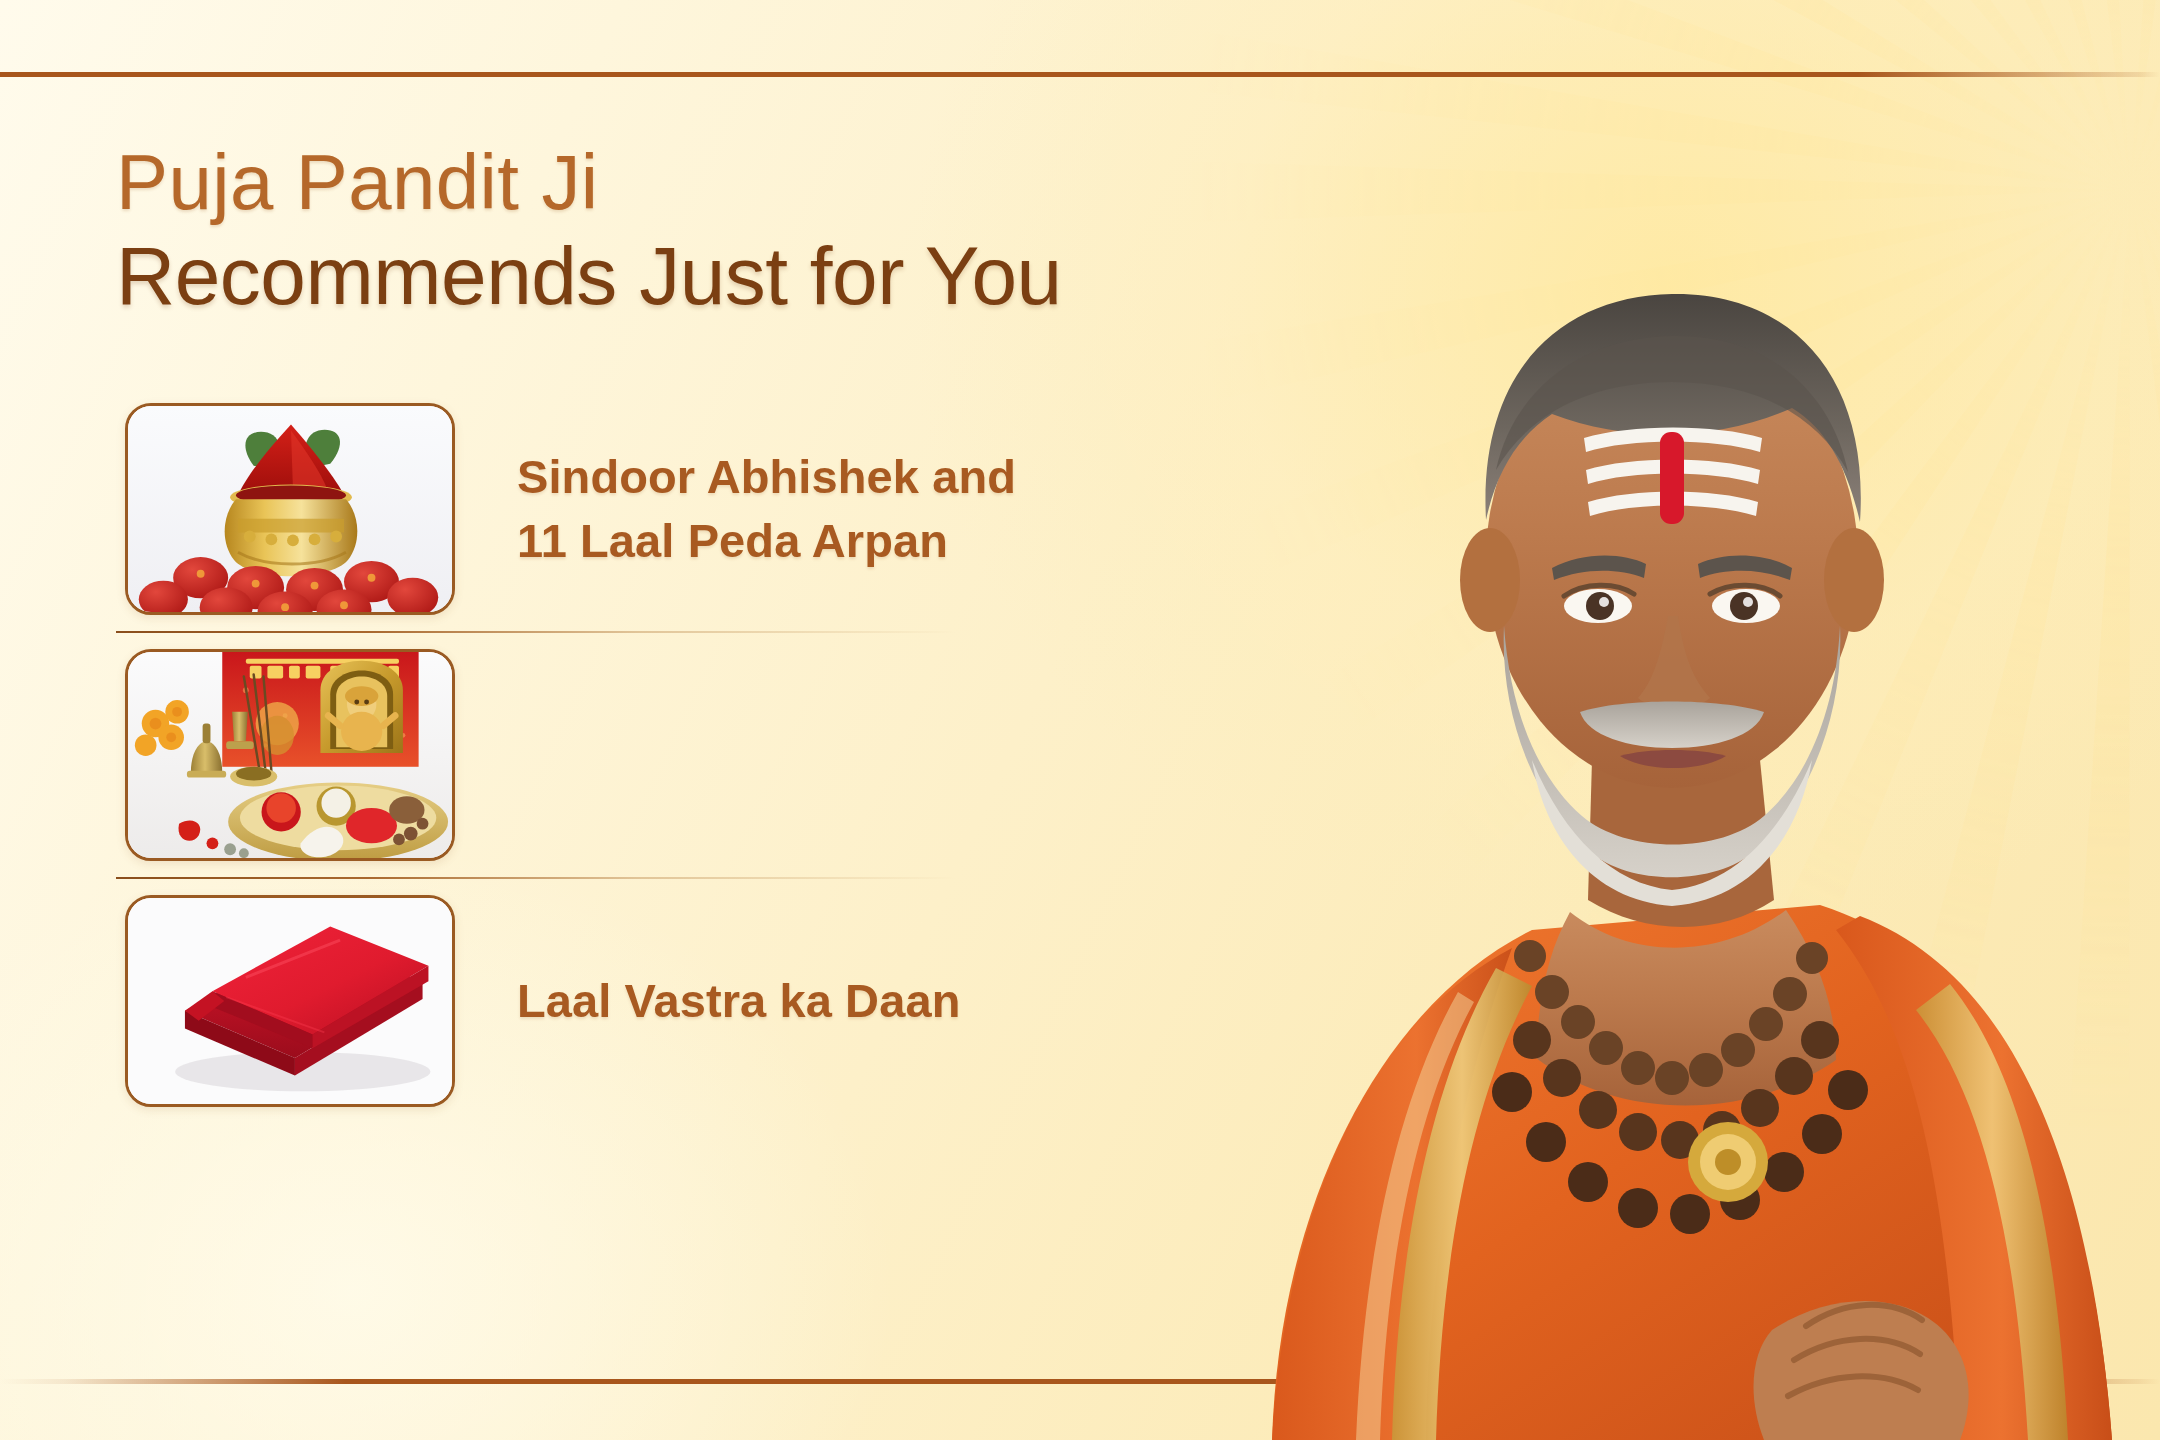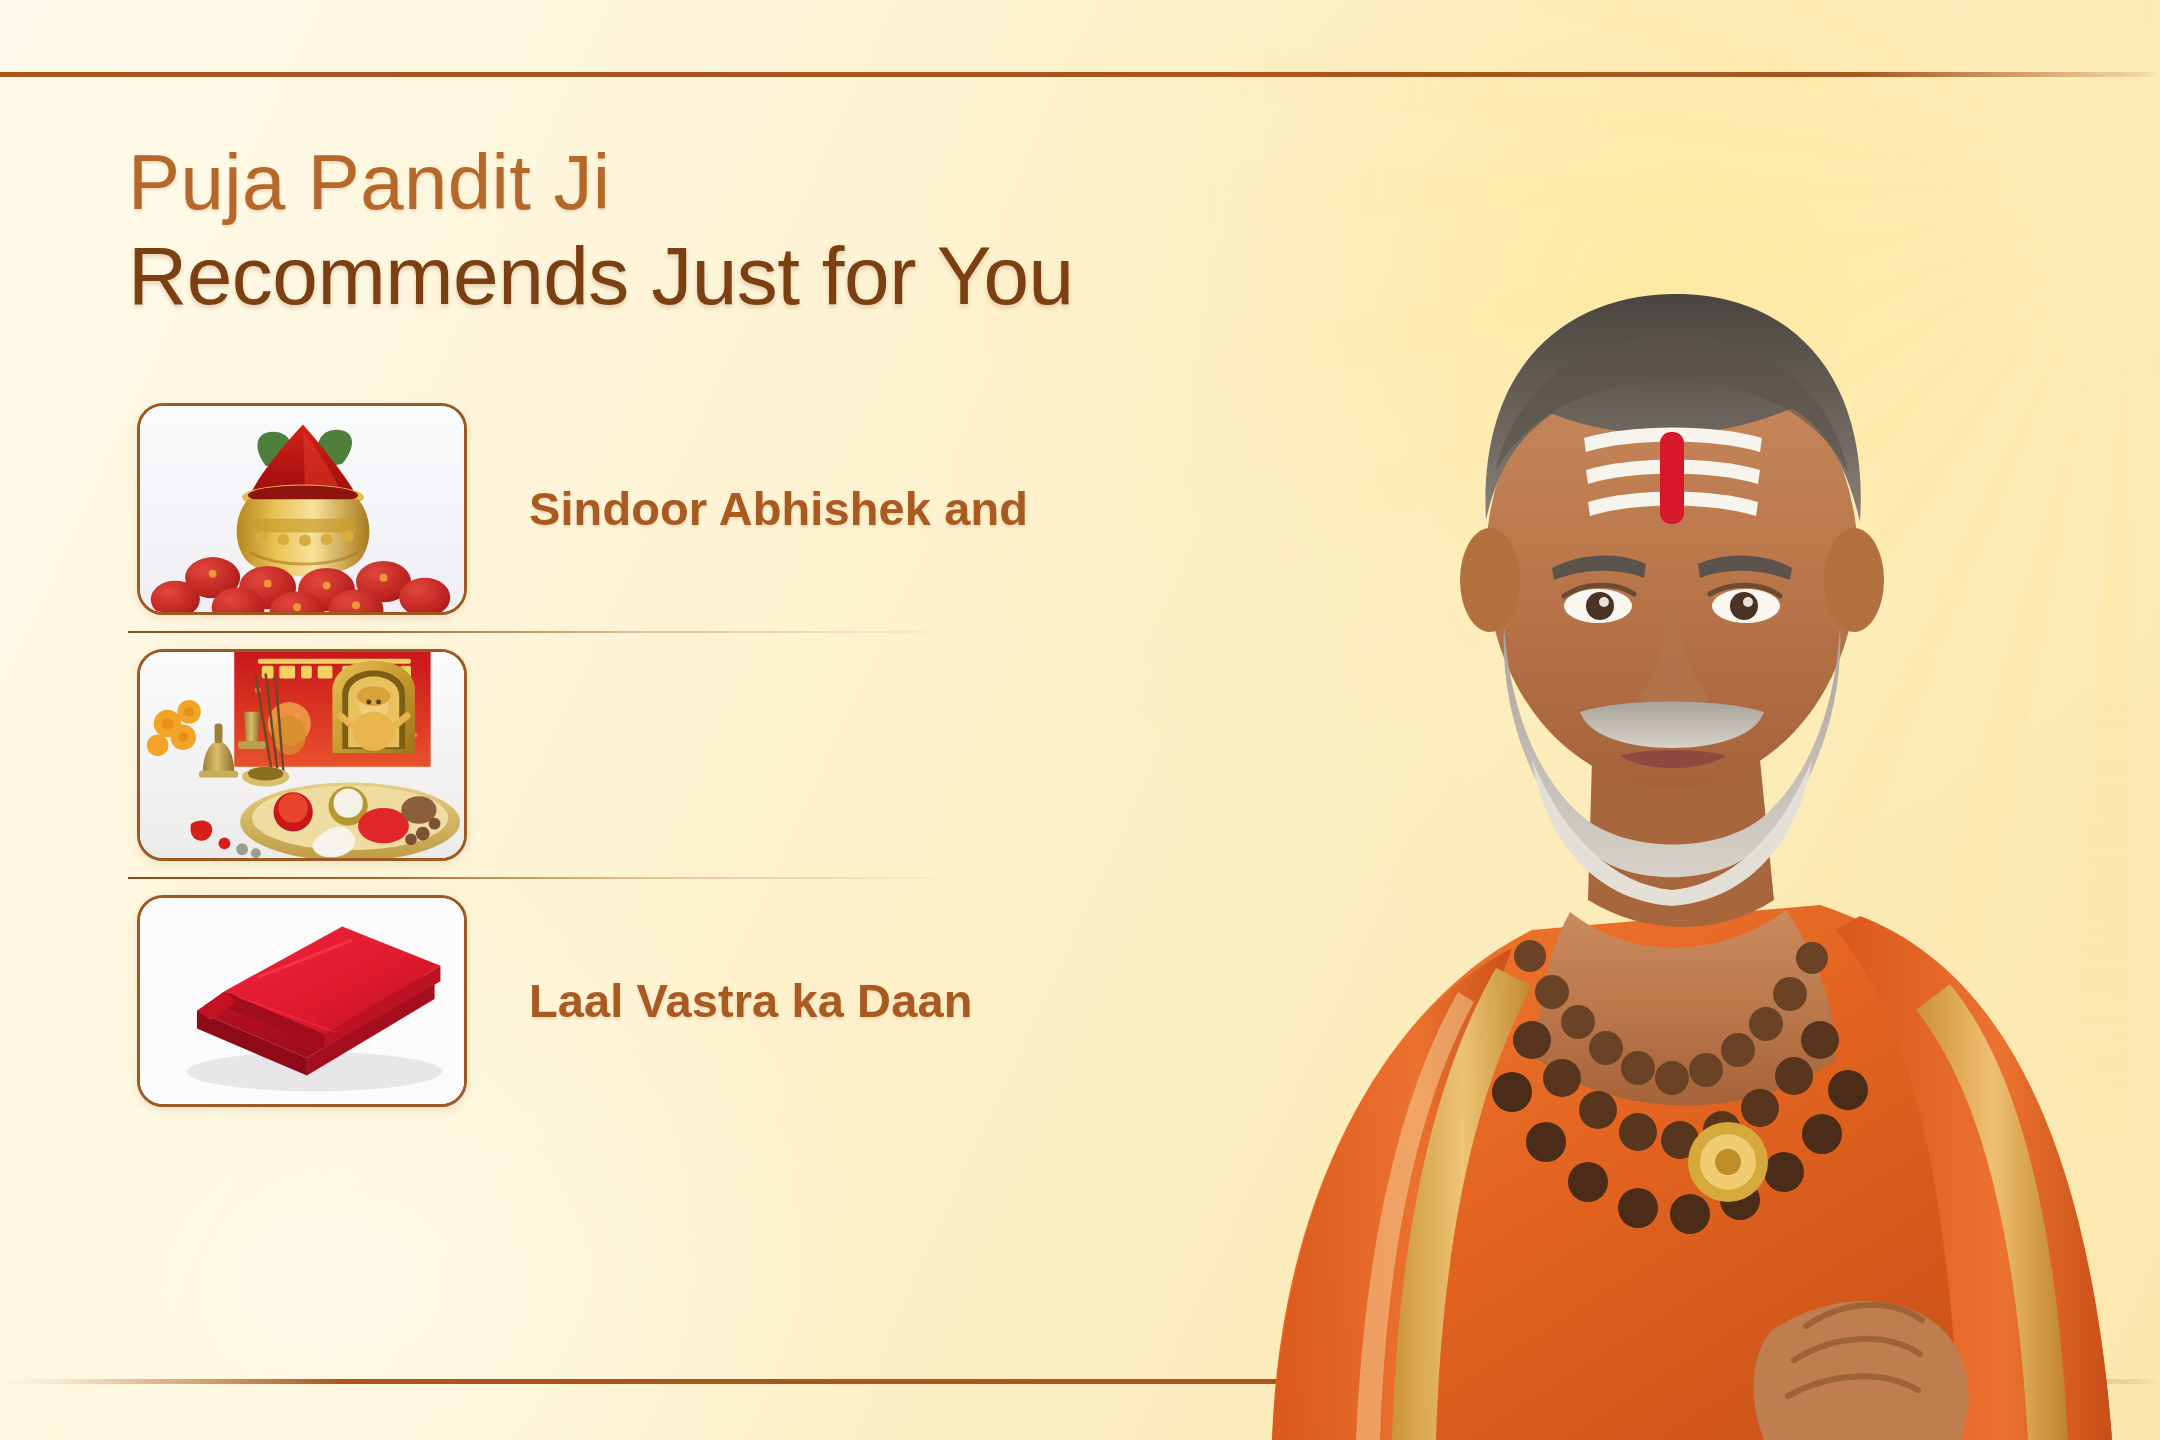--- a/index.html
+++ b/index.html
@@ -44,21 +44,21 @@
     background:linear-gradient(90deg,#A8561C 0%, #A8561C 86%, rgba(168,86,28,.15) 99%, rgba(168,86,28,0) 100%);
   }
   .rule-top { top:72px; }
   .rule-bottom { bottom:56px;
     background:linear-gradient(90deg, rgba(168,86,28,0) 0%, rgba(168,86,28,.1) 3%, #A8561C 16%, #A8561C 86%, rgba(168,86,28,.1) 99%, rgba(168,86,28,0) 100%);
   }
 
   
   .content {
     position:absolute;
-    left:128px; top:140px;
+    left:116px; top:140px;
     width:1090px;
   }
 
   .headline-1 {
     font-size:78px;
     font-weight:300;
     letter-spacing:.4px;
     color:#B5682A;
     line-height:1.08;
     white-space:nowrap;
@@ -384,20 +384,21 @@
                 <circle cx="130" cy="182" r="4"></circle>
               <circle cx="190" cy="184" r="4"></circle>
                 <circle cx="248" cy="176" r="4"></circle>
               <circle cx="160" cy="206" r="4"></circle>
                 <circle cx="220" cy="204" r="4"></circle>
             </g>
           </svg>
         </div>
         <div class="rec-label">
           <span>Sindoor Abhishek and</span>
+          <span class="l2">11 Laal Peda Arpan</span>
         </div>
       </div>
 
       <div class="divider"></div>
 
       <div class="rec-row">
         <div class="thumb">
           <svg viewBox="0 0 330 212" preserveAspectRatio="xMidYMid slice">
             <defs>
               <linearGradient id="t2bg" x1="0" y1="0" x2="0" y2="1">

